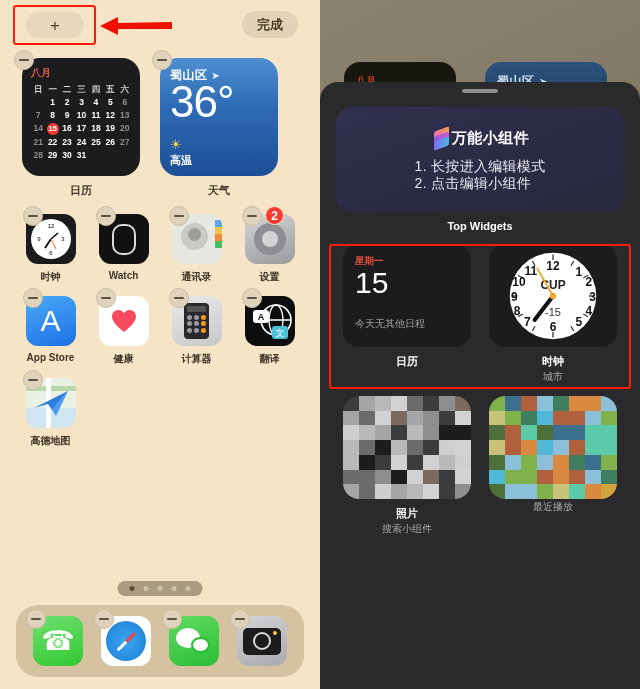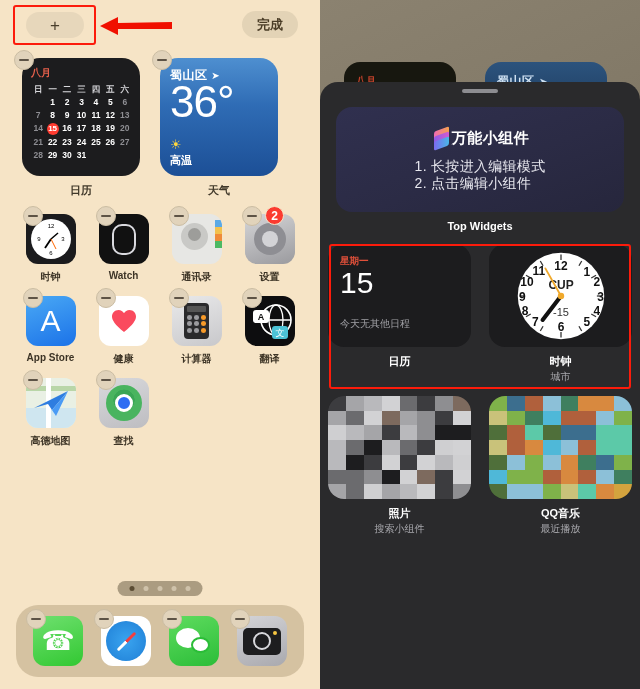--- a/index.html
+++ b/index.html
@@ -149,21 +149,21 @@
   .feat-logo i { position:absolute; width:15px; height:9px; border-radius:2px; transform:skewY(-21deg); left:3px; }
   .feat-logo i:nth-child(1){ background:linear-gradient(90deg,#f06ab4,#f5a24c); top:1px; }
   .feat-logo i:nth-child(2){ background:linear-gradient(90deg,#8b5ce6,#d65bd0); top:6px; }
   .feat-logo i:nth-child(3){ background:linear-gradient(90deg,#7b6bf0,#49b7e8); top:11px; }
   .feat-title { color:#fff; font-size:15px; font-weight:700; letter-spacing:.5px; }
   .feat-list { margin-top:9px; }
   .feat-list li { list-style:none; color:#e7e7ee; font-size:14px; line-height:17px; letter-spacing:.3px; }
   .feat-cap { text-align:center; color:#fff; font-size:11px; font-weight:700; margin-top:8px; }
   .feat-sub { text-align:center; color:#b2b2b8; font-size:10px; margin-top:2px; }
 
-  .grid2 { display:grid; grid-template-columns:1fr 1fr; gap:12px 18px; padding:12px 8px 0; }
+  .grid2 { display:grid; grid-template-columns:1fr 1fr; gap:12px 18px; padding:12px 23px 0; }
   .g2 { }
   .g2-tile { width:100%; height:103px; border-radius:16px; overflow:hidden; position:relative; background:#1c1c1e; }
   .g2-nm { text-align:center; color:#fff; font-size:11px; font-weight:700; margin-top:7px; }
   .g2-sub { text-align:center; color:#a8a8ad; font-size:10px; margin-top:1px; }
 
   .pcal { padding:11px 0 0 12px; }
   .pcal-dow { color:#e0503a; font-size:9.5px; font-weight:700; }
   .pcal-day { color:#fff; font-size:30px; font-weight:300; line-height:32px; margin-top:-1px; }
   .pcal-note { color:#a1a1a6; font-size:10px; position:absolute; left:12px; bottom:16px; }
 
@@ -421,29 +421,20 @@
           <div class="app-ic ic-maps"><svg width="50" height="50" viewBox="0 0 50 50">
               <rect width="50" height="50" fill="#e9f0e4"></rect>
               <rect x="0" y="30" width="50" height="20" fill="#cfe6f0"></rect>
               <rect x="0" y="8" width="50" height="5" fill="#b9d6a8"></rect>
               <rect x="20" y="0" width="5" height="50" fill="#fff"></rect>
               <path d="M8 30 L42 13 L26 32 L22 26 z" fill="#2e7de0"></path>
               <path d="M26 32 L42 13 L30 38 z" fill="#4a9bf5"></path>
             </svg></div>
           <div class="app-nm">高德地图</div>
         </div>
-        <div class="app">
-          <div class="minus">
-            <i></i>
-          </div>
-          <div class="app-ic ic-find">
-            <div class="r"></div>
-          </div>
-          <div class="app-nm">查找</div>
-        </div>
       </div>
 
     <div class="dots" id="pageDots">
         <i class="on"></i>
         <i></i>
         <i></i>
         <i></i>
         <i></i>
       </div>
 
@@ -693,21 +684,20 @@
                 <i style="background: rgb(79, 111, 58);"></i>
                 <i style="background: rgb(140, 192, 216);"></i>
                 <i style="background: rgb(140, 192, 216);"></i>
                 <i style="background: rgb(127, 178, 74);"></i>
                 <i style="background: rgb(201, 194, 122);"></i>
                 <i style="background: rgb(92, 201, 168);"></i>
                 <i style="background: rgb(216, 137, 63);"></i>
                 <i style="background: rgb(211, 163, 62);"></i>
               </div>
           </div>
-          <div class="g2-nm">QQ音乐</div>
           <div class="g2-sub">最近播放</div>
         </div>
 
       </div>
 
       <div class="hl-box hl-top"></div>
     </div>
   </div>
 </div>
 

